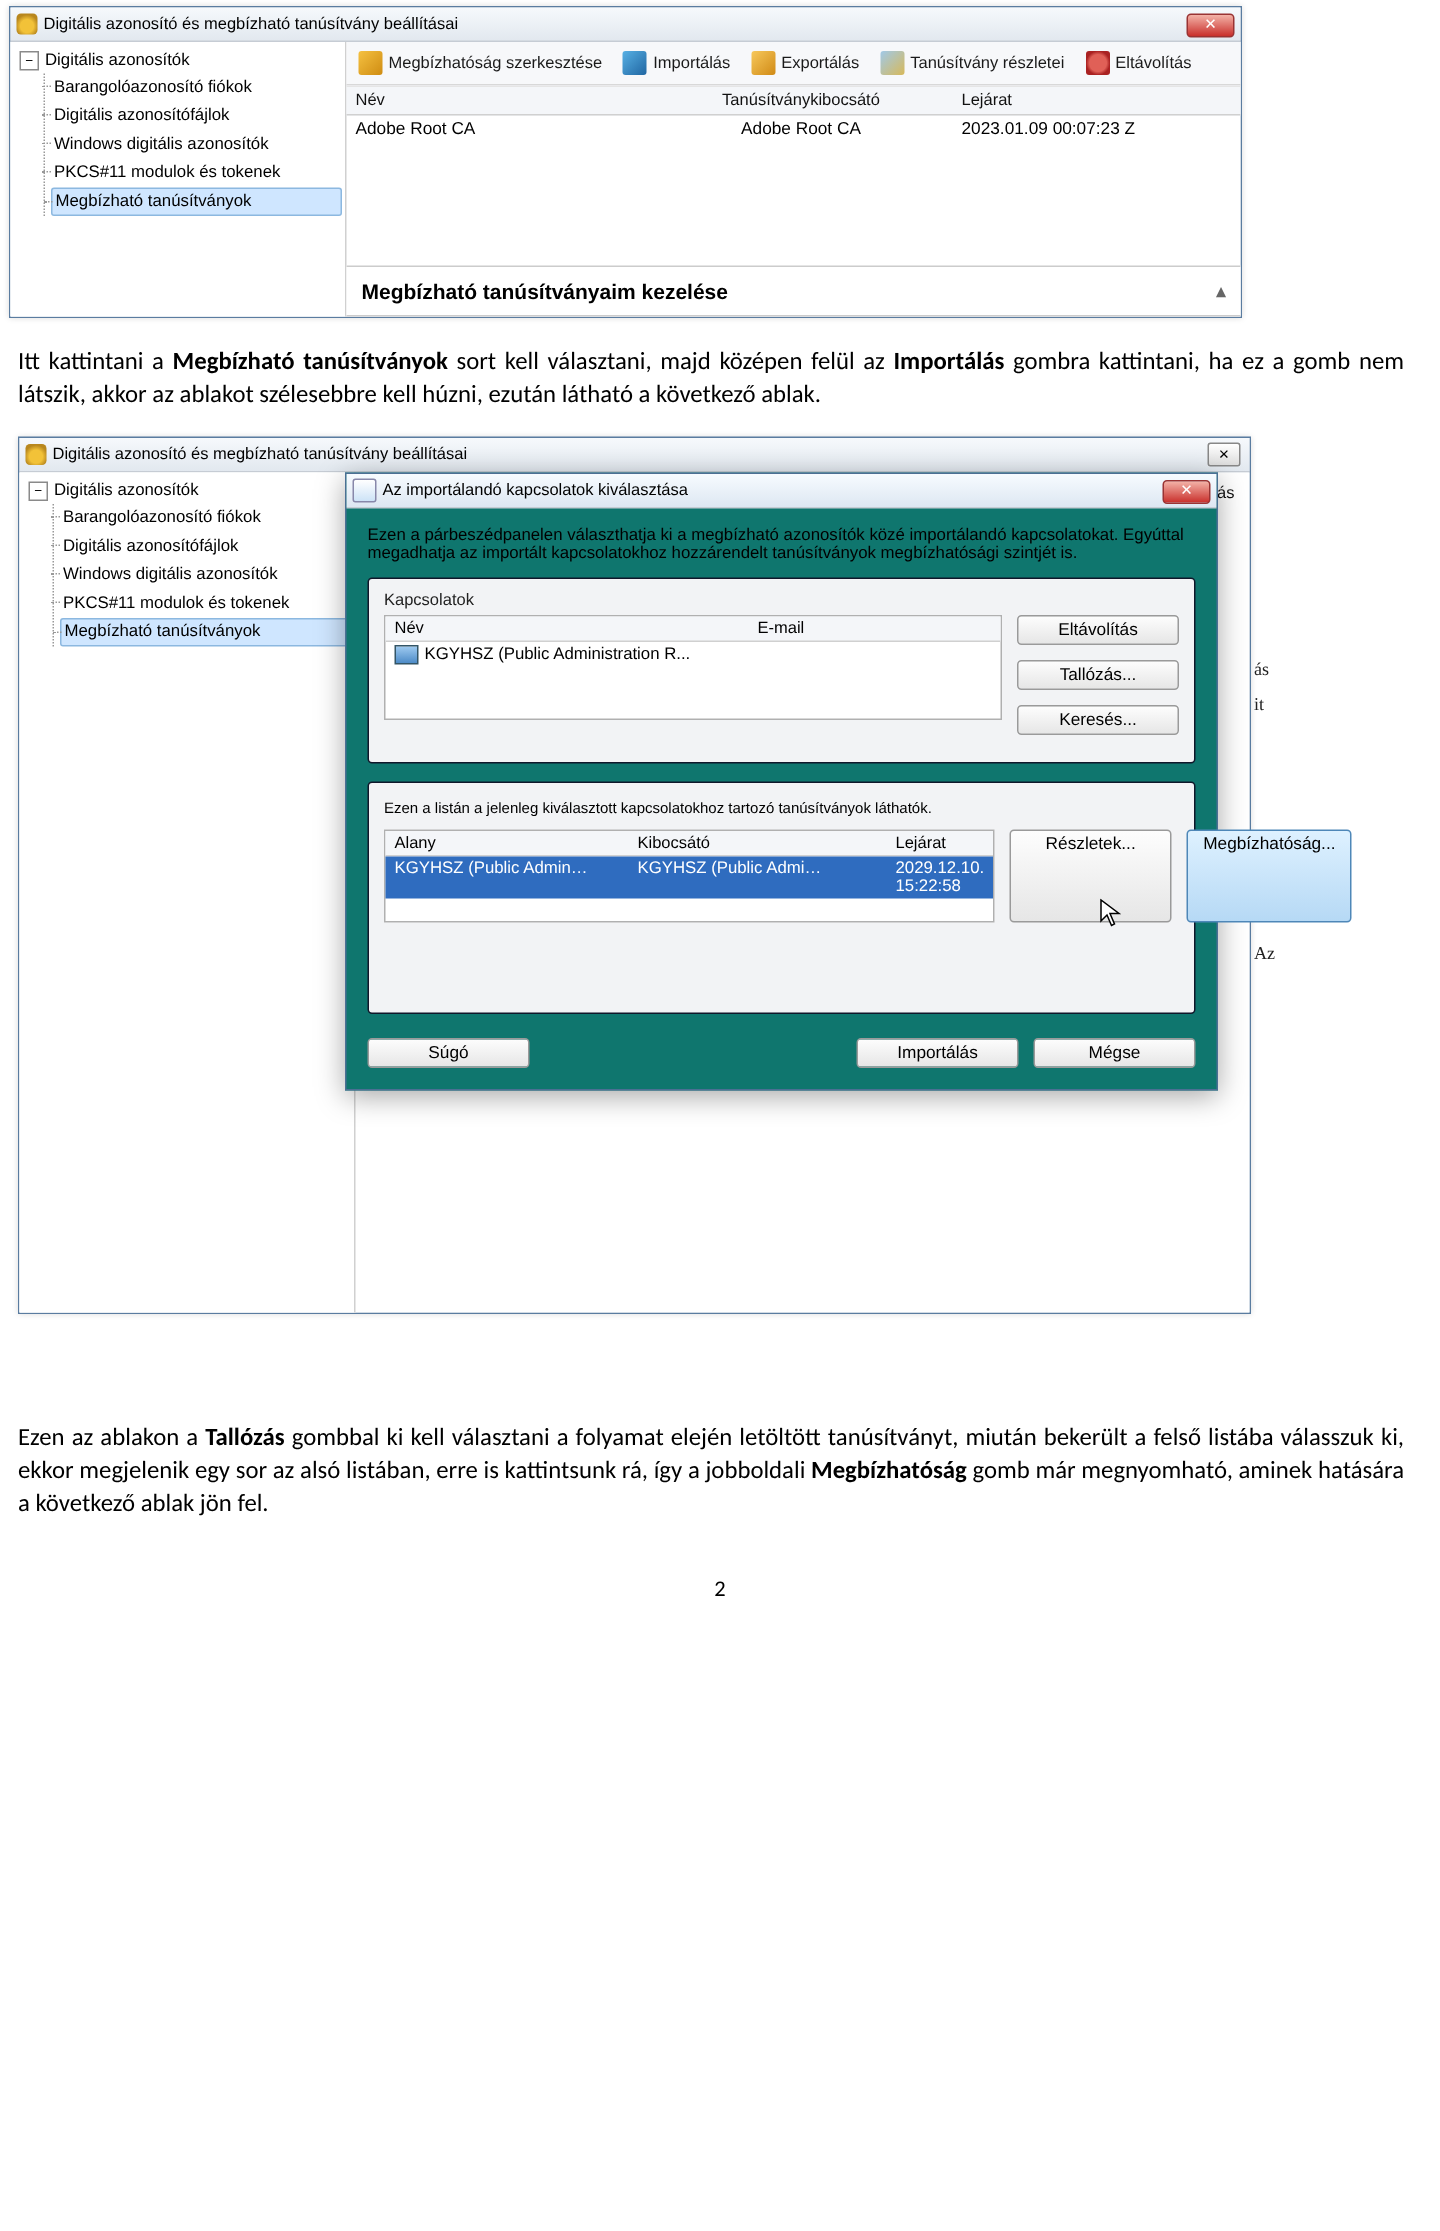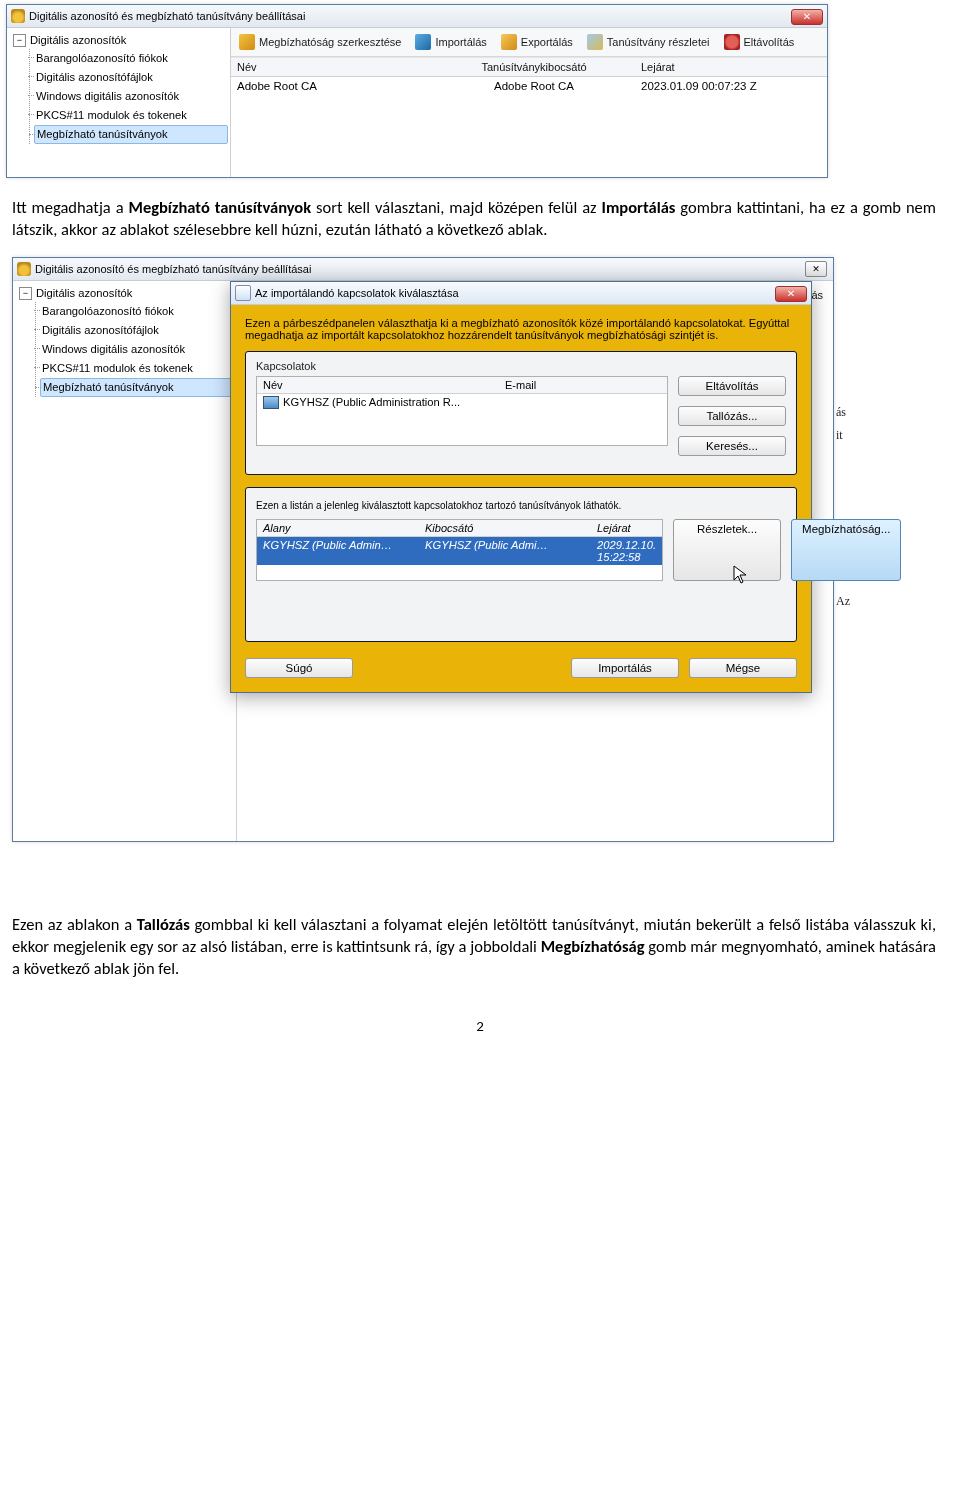--- a/index.html
+++ b/index.html
@@ -106,21 +106,21 @@
   
   .w2-wrap { position:relative; width:870px; margin:6px 0 4px 6px; height:640px;}
   .w2-far  { position:absolute; right:0; top:20px; width:40px;}
   .far-text { font-size:12px; font-family:"Times New Roman",serif;}
   .far-line { padding:8px 0 0 0; color:#222;}
 
   .dialog {
     position:absolute; left:224px; top:24px; width:580px;
     border:1px solid #4b6f94;
     box-shadow:0 4px 18px rgba(0,0,0,0.35);
-    background:#eab308;
+    background:#0f766e;
   }
   .dialog .titlebar { background: linear-gradient(to bottom,#f7fbff,#dde7f2);}
   .dlg-body { padding:12px 14px 14px; font-size:11.2px; }
   .dlg-body p { margin:0 0 10px;}
   .fieldset {
     border:1px solid #0f172a; border-radius:3px;
     padding: 8px 10px 10px; margin-bottom:12px;
     background:#f2f3f5;
   }
   .fs-label { font-size:11px; color:#222; margin-bottom:4px; display:block;}
@@ -143,21 +143,21 @@
   .fs-row { display:flex; gap:10px; }
   .dlg-footer { display:flex; justify-content:space-between; padding-top:4px;gap:16px;}
   .il-cell { padding:2px 6px;}
   .note-2 { font-size:10px; margin: 4px 0 8px; }
   .cursor {
     position:absolute; width:16px; height:20px; pointer-events:none;
   }
   .cursor svg{display:block}
   .ghost-remove { position:absolute; right:10px; top:8px; font-size:11px; color:#111;}
 
-  .cert-list2 .inner-list{ min-height:60px;font-style:italic;}
+  .cert-list2 .inner-list{ min-height:60px;}
   .page-num { text-align:center; font-family:Calibri,Arial,sans-serif; font-size:15px; padding:28px 0 10px;}
 </style>
 </head>
 <body>
 
 <div class="win7-window w1">
   <div class="titlebar">
     <span class="lock-icon"></span>
     <span class="title-text">Digitális azonosító és megbízható tanúsítvány beállításai</span>
     <span class="close-btn">✕</span>
@@ -204,26 +204,30 @@
         <div class="c-iss">Tanúsítványkibocsátó</div>
         <div class="c-exp">Lejárat</div>
       </div>
       <div class="list-body">
         <div class="list-row">
           <div class="c-name">Adobe Root CA</div>
           <div class="c-iss">Adobe Root CA</div>
           <div class="c-exp">2023.01.09 00:07:23 Z</div>
         </div>
       </div>
+      <div class="sect-header">
+        <span>Megbízható tanúsítványaim kezelése</span>
+        <span class="chev">▴</span>
+      </div>
     </div>
   </div>
 </div>
 
 <div class="body-text">
-  <span>Itt megadhatja a </span><b>Megbízható tanúsítványok</b><span> sort kell választani, majd középen felül az </span><b>Importálás</b><span> gombra kattintani, ha ez a gomb nem látszik, akkor az ablakot szélesebbre kell húzni, ezután látható a következő ablak.</span>
+  <span>Itt kattintani a </span><b>Megbízható tanúsítványok</b><span> sort kell választani, majd középen felül az </span><b>Importálás</b><span> gombra kattintani, ha ez a gomb nem látszik, akkor az ablakot szélesebbre kell húzni, ezután látható a következő ablak.</span>
 </div>
 
 <div class="w2-wrap">
 
   <div class="win7-window" style="width:820px;">
     <div class="titlebar">
       <span class="lock-icon"></span>
       <span class="title-text">Digitális azonosító és megbízható tanúsítvány beállításai</span>
       <span style="position:absolute;right:6px;top:3px;width:20px;height:14px;border:1px solid #888;background:linear-gradient(#fff,#ddd);border-radius:2px;font-size:9px;display:flex;align-items:center;justify-content:center;">✕</span>
     </div>

